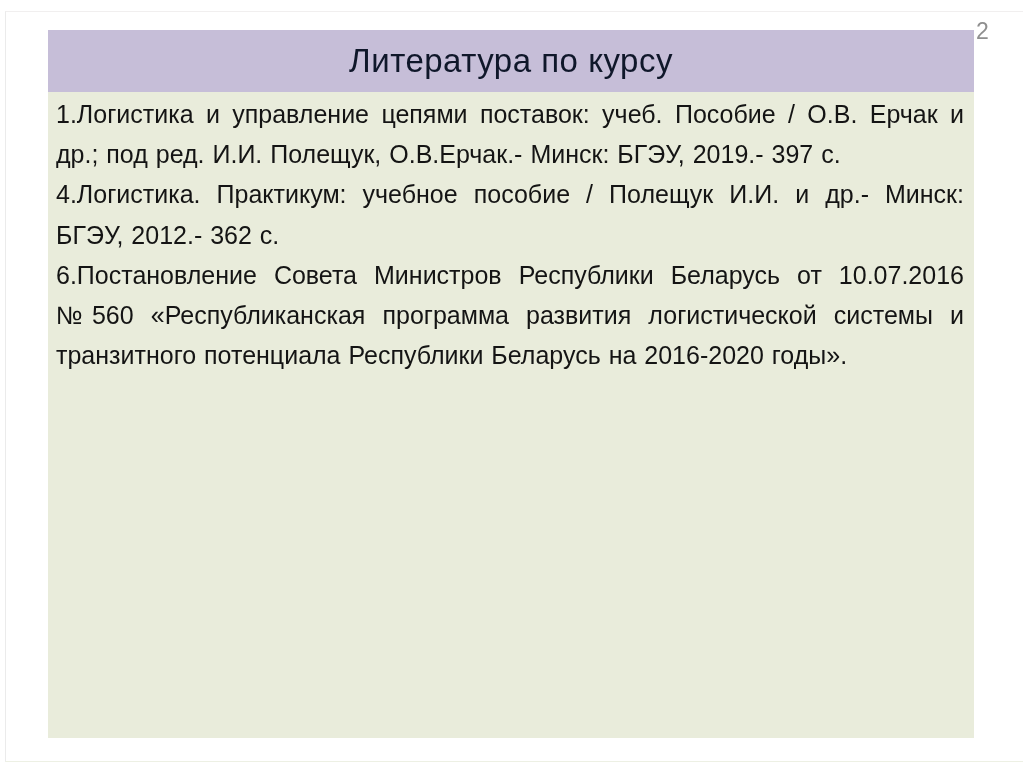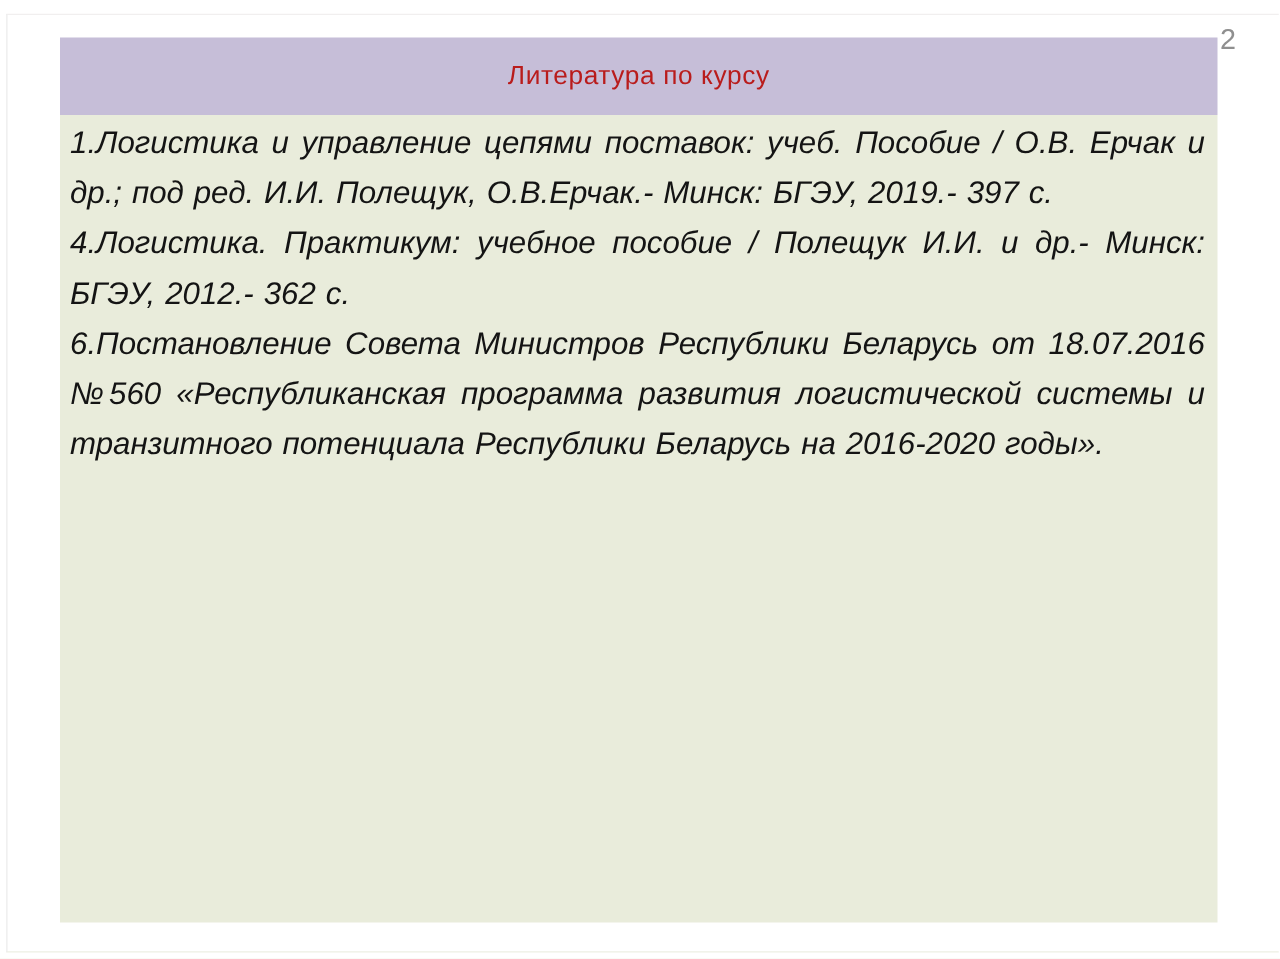--- a/index.html
+++ b/index.html
@@ -38,57 +38,56 @@
     left: 48px;
     top: 30px;
     width: 926px;
     height: 62px;
     background: #c6bed8;
     display: flex;
     align-items: center;
     justify-content: center;
   }
   .title-text {
-    font-size: 21px;
-    color: #b91c1c;
+    font-size: 33px;
+    color: #0f172a;
     letter-spacing: 0.5px;
   }
   .content-box {
     position: absolute;
     left: 48px;
     top: 92px;
     width: 926px;
     height: 646px;
     background: #e9ecdb;
     box-sizing: border-box;
     padding: 2px 10px 0 8px;
   }
   .content-box p {
     margin: 0;
     font-size: 25px;
     line-height: 40.2px;
     color: #141414;
     text-align: justify;
     text-align-last: left;
     word-spacing: 1px;
-    font-style: italic;
   }
 </style>
 </head>
 <body>
 
 <div>
 
   <div class="slide-frame"></div>
 
   <div class="page-num">2</div>
 
   <div class="title-bar">
     <div class="title-text">Литература по курсу</div>
   </div>
 
   <div class="content-box">
     <p>1.Логистика и управление цепями поставок: учеб. Пособие / О.В. Ерчак и др.; под ред. И.И. Полещук, О.В.Ерчак.- Минск: БГЭУ, 2019.- 397 с.</p>
     <p>4.Логистика. Практикум: учебное пособие / Полещук И.И. и др.- Минск: БГЭУ, 2012.- 362 с.</p>
-    <p>6.Постановление Совета Министров Республики Беларусь от 18.07.2016 №560 «Республиканская программа развития логистической системы и транзитного потенциала Республики Беларусь на 2016-2020 годы».</p>
+    <p>6.Постановление Совета Министров Республики Беларусь от 10.07.2016 №560 «Республиканская программа развития логистической системы и транзитного потенциала Республики Беларусь на 2016-2020 годы».</p>
   </div>
 
 </div>
 
 </body></html>

